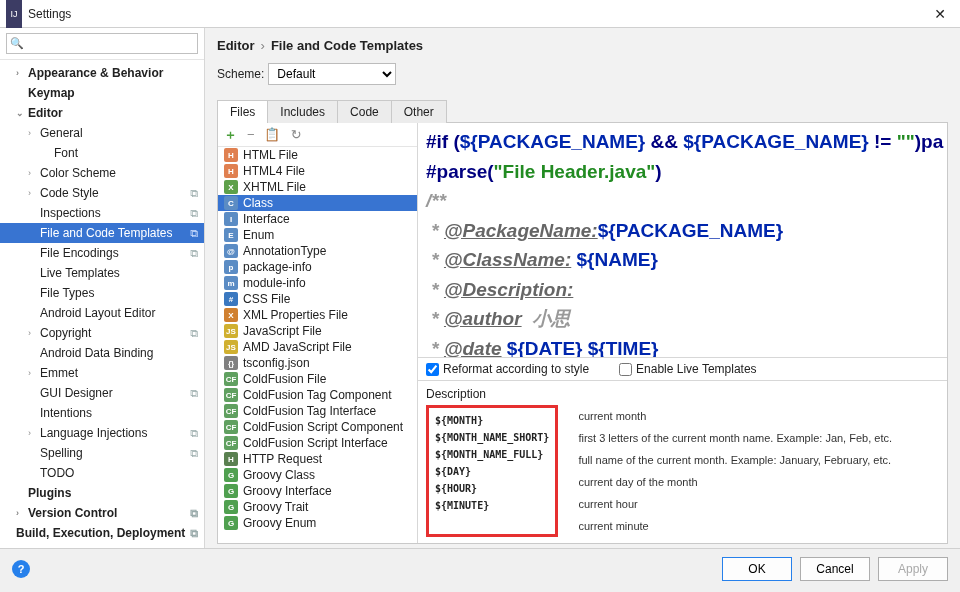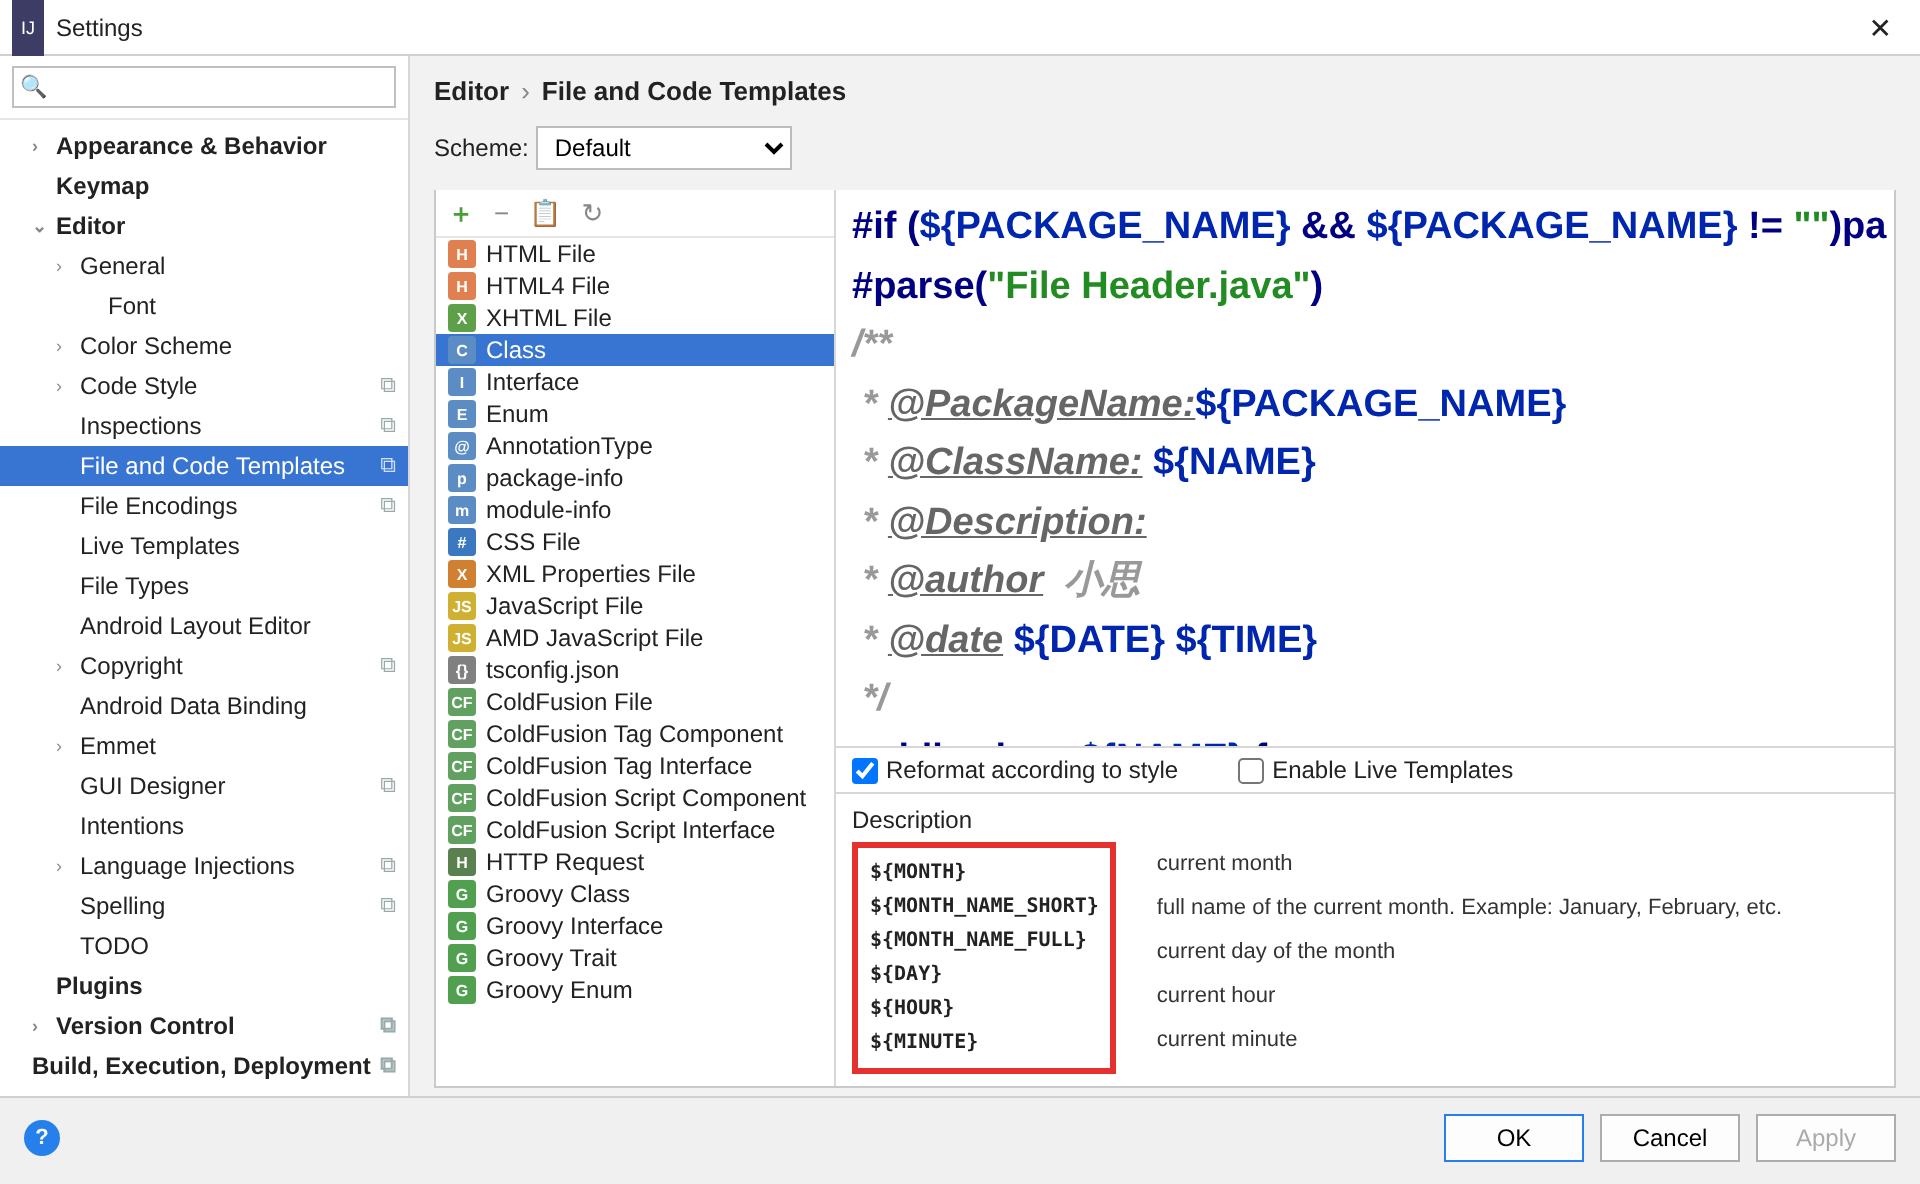--- a/index.html
+++ b/index.html
@@ -188,20 +188,26 @@
   </div>
 
   <div class="content">
     <div class="crumb">
       <span class="seg">Editor</span><span class="sep">›</span><span class="seg">File and Code Templates</span>
     </div>
     <div class="scheme-row">
       <span>Scheme:</span>
       <select><option>Default</option></select>
     </div>
+    <div class="tabs" id="tabs">
+        <div class="tab active">Files</div>
+        <div class="tab">Includes</div>
+        <div class="tab">Code</div>
+        <div class="tab">Other</div>
+      </div>
 
     <div class="editor-body">
       <div class="tpl-list-col">
         <div class="tpl-toolbar">
           <span class="plus">＋</span>
           <span>−</span>
           <span>📋</span>
           <span>↻</span>
         </div>
         <div class="tpl-list" id="tpl-list">
@@ -333,20 +339,21 @@
             <div class="desc-col-vars" id="desc-vars">
                 <div>${MONTH}</div>
                 <div>${MONTH_NAME_SHORT}</div>
                 <div>${MONTH_NAME_FULL}</div>
                 <div>${DAY}</div>
                 <div>${HOUR}</div>
                 <div>${MINUTE}</div>
               </div>
             <div class="desc-col-txt" id="desc-txts">
                 <div>current month</div>
+                <div>first 3 letters of the current month name. Example: Jan, Feb, etc.</div>
                 <div>full name of the current month. Example: January, February, etc.</div>
                 <div>current day of the month</div>
                 <div>current hour</div>
                 <div>current minute</div>
               </div>
           </div>
         </div>
       </div>
     </div>
   </div>

